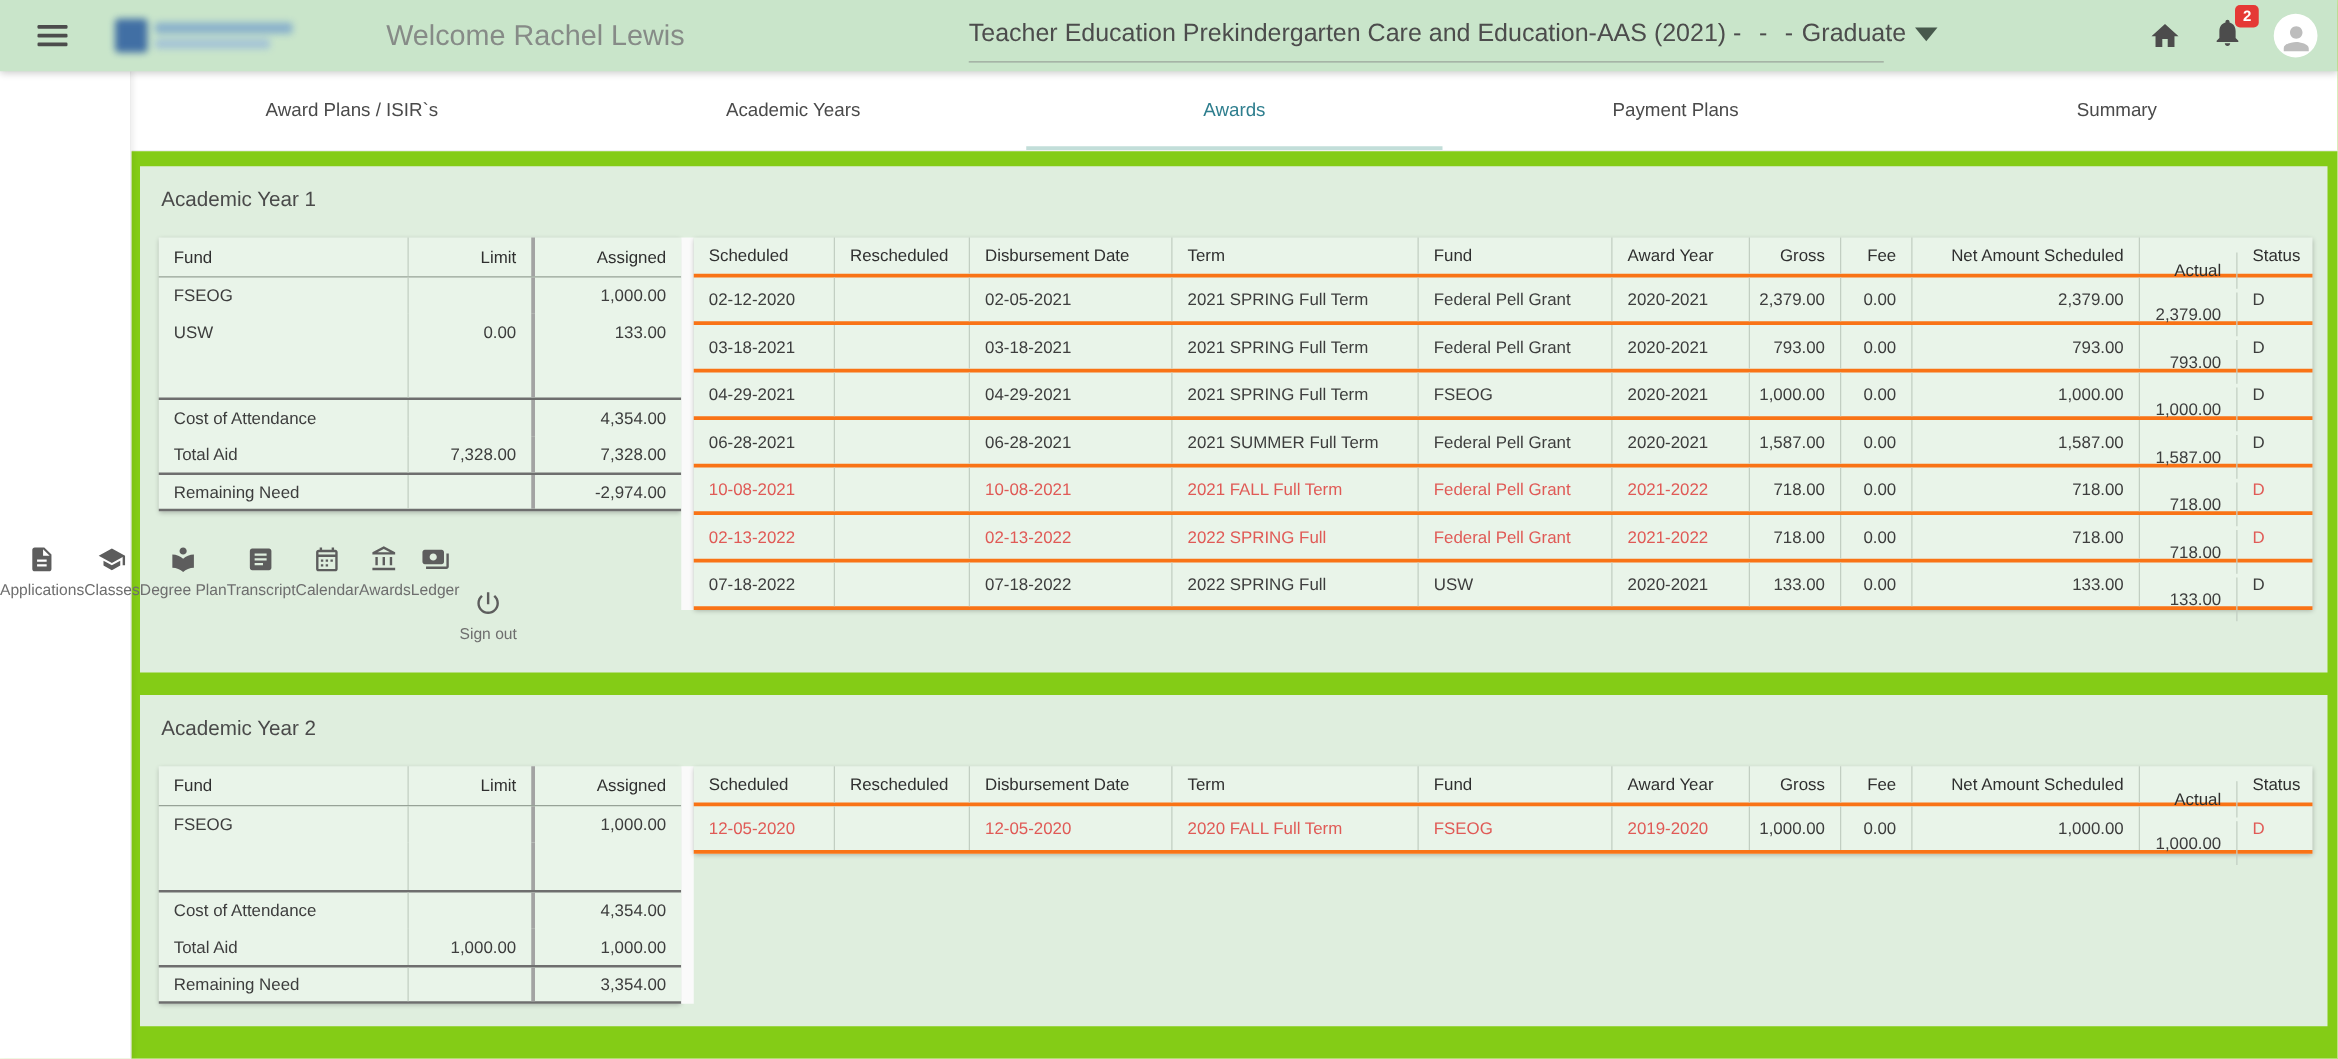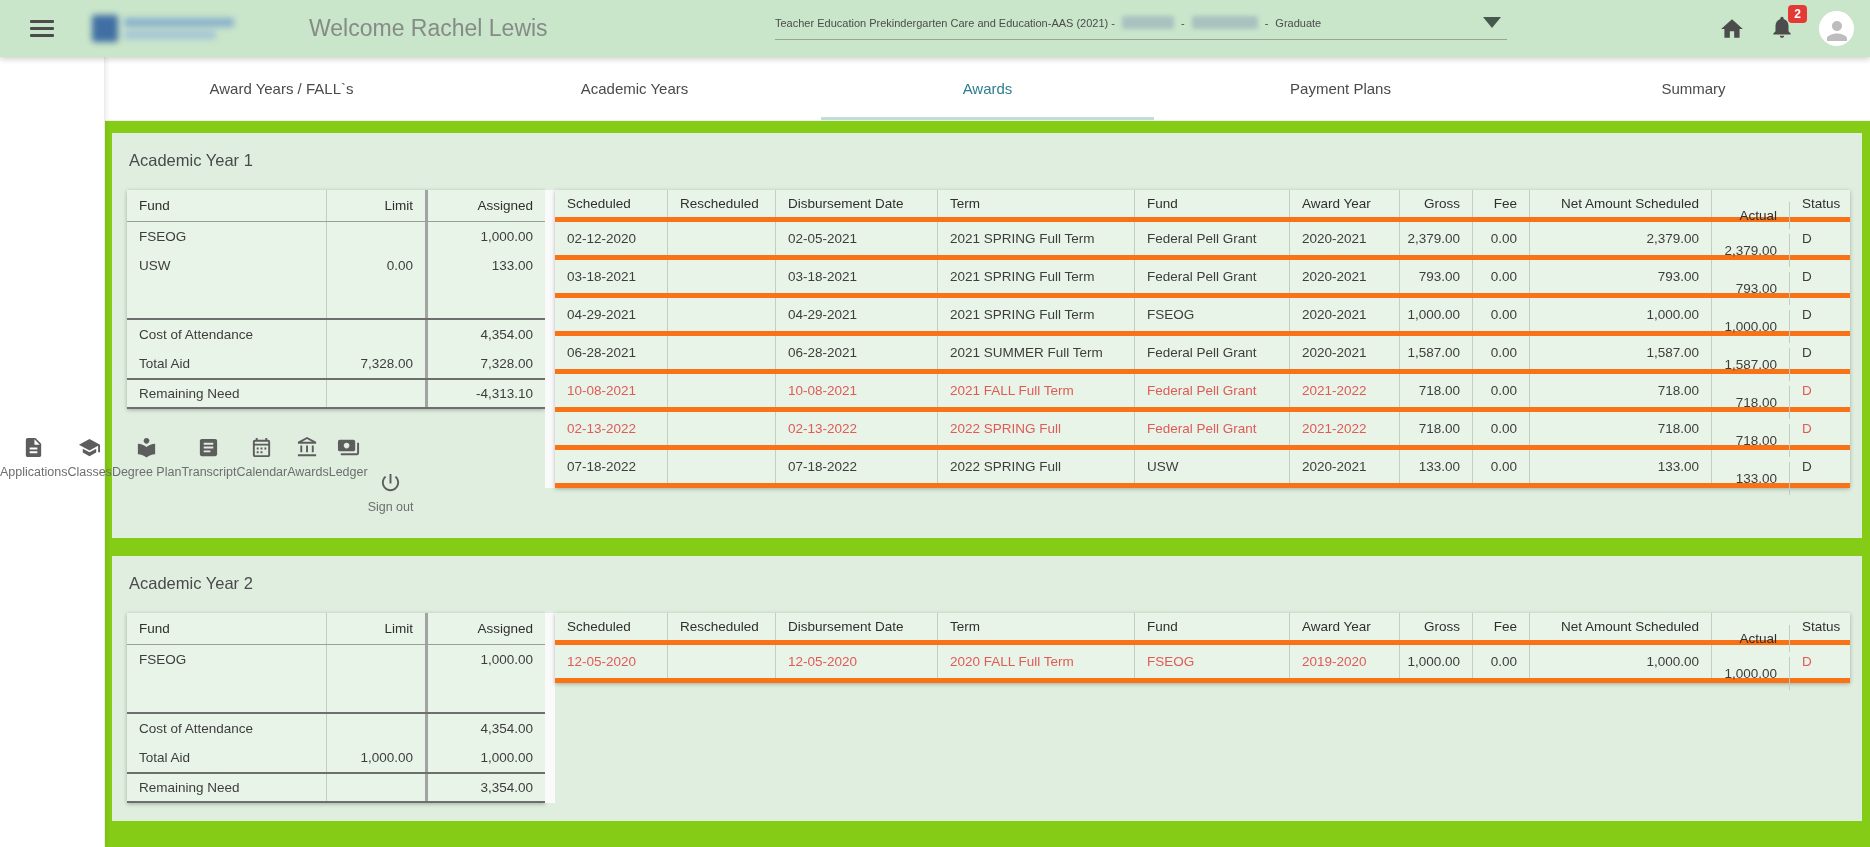--- a/index.html
+++ b/index.html
@@ -21,21 +21,21 @@
   .logo .sq { position:absolute; left:0; top:1px; width:26px; height:27px; background:#2a5b9e; border-radius:3px; }
   .logo .b1 { position:absolute; left:32px; top:4px; width:110px; height:9px; background:#7fa8cc; border-radius:2px; }
   .logo .b2 { position:absolute; left:32px; top:17px; width:92px; height:8px; background:#9dbdd8; border-radius:2px; }
   .welcome { margin-left:62px; font-size:23px; color:#868b87; white-space:nowrap; }
 
   .program {
     position:absolute; left:775px; top:16px; width:732px;
     border-bottom:1px solid #9aa49b; padding-bottom:10px;
     display:flex; align-items:center; gap:7px; cursor:pointer;
   }
-  .program .ptext { font-size:11px; color:#4c4c4c; white-space:nowrap; }
+  .program .ptext { font-size:20px; color:#4c4c4c; white-space:nowrap; }
   .redact { display:inline-block; height:13px; border-radius:2px; background:#8fa6b8; opacity:.55; filter:blur(2px); }
   .redact.r1 { width:52px; }
   .redact.r2 { width:66px; }
   .caret-down {
     margin-left:auto; margin-right:6px; width:0; height:0;
     border-left:9px solid transparent; border-right:9px solid transparent;
     border-top:11px solid #47594c;
   }
   .header-actions { position:absolute; right:16px; top:0; height:57px; display:flex; align-items:center; gap:24px; }
   .hicon { width:26px; height:26px; fill:#4c4c4c; cursor:pointer; }
@@ -85,21 +85,21 @@
   .s-head { height:32px; border-bottom:1px solid #97a297; }
   .s-head .scell { color:#2f2f2f; }
   .s-spacer { height:40px; border-bottom:2px solid #6e6e6e; }
   .s-totals { border-bottom:2px solid #6e6e6e; }
   .s-remaining { border-bottom:2px solid #6e6e6e; }
   .scell { display:flex; align-items:center; padding:0 12px; font-size:13.5px; color:#3d3d3d; height:100%; overflow:hidden; white-space:nowrap; }
   .sc0 { width:200px; border-right:1px solid #c2cec2; }
   .sc1 { width:101px; border-right:3px solid #a3a3a3; justify-content:flex-end; }
   .sc2 { width:117px; justify-content:flex-end; }
 
-  .d-row { display:flex; height:38px; border-bottom:5px solid #f97316; }
+  .d-row { display:flex; height:38px; border-bottom:3px solid #f97316; }
   .d-head { height:32px; }
   .d-head .dcell { color:#2f2f2f; }
   .dcell { display:flex; align-items:center; padding:0 12px; font-size:13.5px; color:#3d3d3d; height:100%; overflow:hidden; white-space:nowrap; border-right:1px solid #c2cec2; }
   .dc0 { width:113px; } .dc1 { width:108px; } .dc2 { width:162px; } .dc3 { width:197px; }
   .dc4 { width:155px; } .dc5 { width:110px; }
   .dc6 { width:73px; justify-content:flex-end; }
   .dc7 { width:57px; justify-content:flex-end; }
   .dc8 { width:182px; justify-content:flex-end; }
   .dc9 { width:78px; justify-content:flex-end;margin-top:12px; }
   .dc10 { width:60px; border-right:none; }
@@ -195,21 +195,21 @@
       </div>
       <div class="side-item side-signout">
         <svg viewBox="0 0 24 24">
           <path d="M13 3h-2v10h2V3zm4.83 2.17-1.42 1.42C17.99 7.86 19 9.81 19 12c0 3.87-3.13 7-7 7s-7-3.13-7-7c0-2.19 1.01-4.14 2.58-5.42L6.17 5.17C4.23 6.82 3 9.26 3 12c0 4.97 4.03 9 9 9s9-4.03 9-9c0-2.74-1.23-5.18-3.17-6.83z"></path>
         </svg>
         <span class="lbl">Sign out</span>
       </div>
     </nav>
   <main class="main">
     <div class="tabbar">
-        <div class="tab">Award Years / FALL`s</div>
+        <div class="tab">Award Plans / ISIR`s</div>
         <div class="tab">Academic Years</div>
         <div class="tab active">Awards</div>
         <div class="tab">Payment Plans</div>
         <div class="tab">Summary</div>
       </div>
     <div class="content">
   <section class="year-panel">
     <h2 class="year-title">Academic Year 1</h2>
     <div class="tables">
       <div class="summary-table">
@@ -243,21 +243,21 @@
                 </div>
                 <div class="s-row">
                   <div class="scell sc0">Total Aid</div>
                   <div class="scell sc1">7,328.00</div>
                   <div class="scell sc2">7,328.00</div>
                 </div>
               </div>
         <div class="s-row s-remaining">
                 <div class="scell sc0">Remaining Need</div>
                 <div class="scell sc1"></div>
-                <div class="scell sc2">-4,313.10</div>
+                <div class="scell sc2">-2,974.00</div>
               </div>
       </div>
       <div class="tables-divider"></div>
       <div class="disb-table">
         <div class="d-row d-head">
                 <div class="dcell dc0">Scheduled</div>
                 <div class="dcell dc1">Rescheduled</div>
                 <div class="dcell dc2">Disbursement Date</div>
                 <div class="dcell dc3">Term</div>
                 <div class="dcell dc4">Fund</div>

